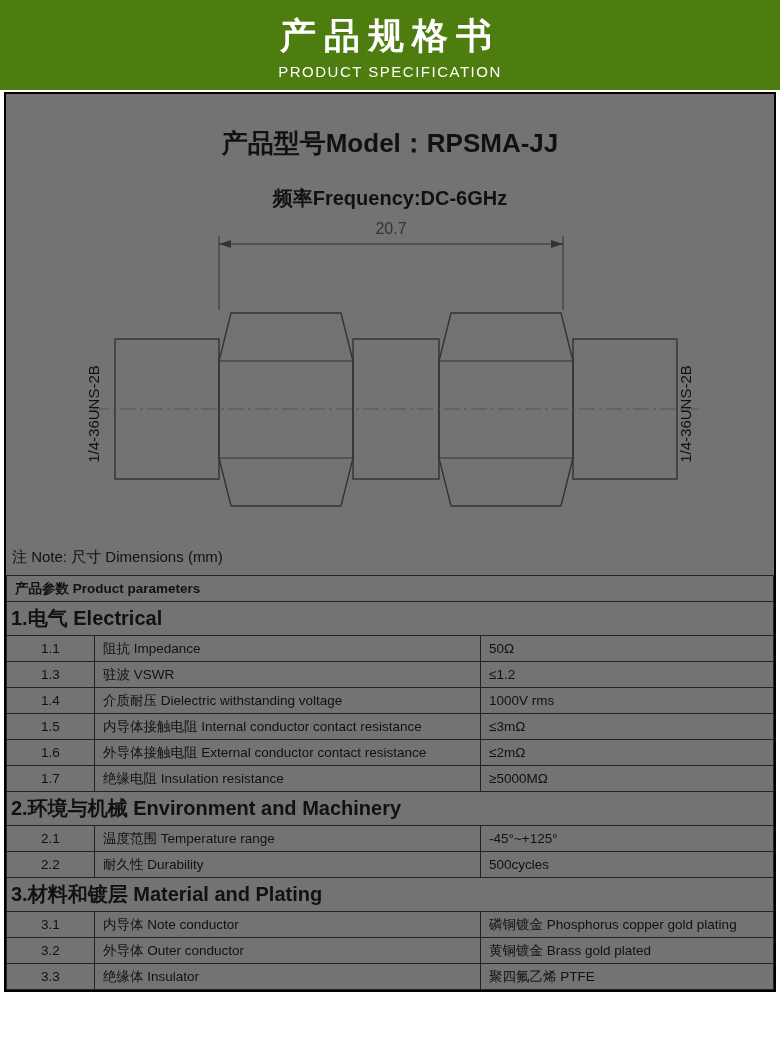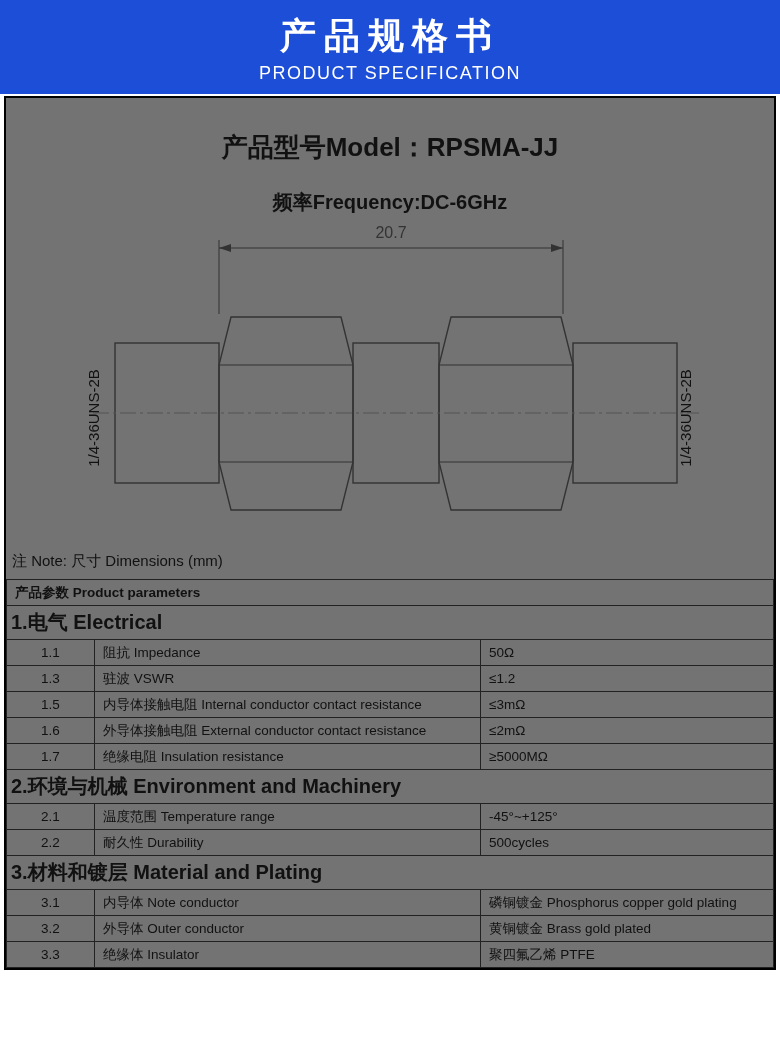--- a/index.html
+++ b/index.html
@@ -1,19 +1,19 @@
 <!DOCTYPE html>
 <html><head>
 <meta charset="utf-8">
 <style>
   html,body{margin:0;padding:0;background:#fff;}
   body{width:780px;height:1053px;font-family:"Liberation Sans","DejaVu Sans",sans-serif;color:#111;}
-  .banner{background:#1d4ed8;color:#fff;text-align:center;padding:8px 0 10px;}
+  .banner{background:#4d7c0f;color:#fff;text-align:center;padding:8px 0 10px;}
   .banner .cn{font-size:36px;font-weight:bold;letter-spacing:8px;margin:4px 0 2px;}
-  .banner .en{font-size:18px;letter-spacing:1.5px;}
+  .banner .en{font-size:15px;letter-spacing:1.5px;}
   .content{margin:2px 4px 4px;border:2px solid #000;background:#737373;}
   .model-line{text-align:center;font-size:26px;font-weight:bold;margin-top:32px;}
   .freq-line{text-align:center;font-size:20px;font-weight:bold;margin-top:24px;}
   .drawing-wrap{margin:4px auto 0;display:block;}
   .note-line{font-size:15px;padding:2px 6px 8px;}
   table.params{width:100%;border-collapse:collapse;table-layout:fixed;}
   table.params td{border:1px solid #222;font-size:13.5px;padding:3px 8px;height:19px;vertical-align:middle;overflow:hidden;}
   td.tbl-title{font-size:18px;font-weight:bold;text-align:left;height:26px;}
   tr.sec td{font-weight:bold;font-size:20px;padding-left:4px;}
   td.c1{text-align:center;padding:3px 2px;}
@@ -82,20 +82,25 @@
         <td class="c1">1.1</td>
         <td>阻抗 Impedance</td>
         <td>50Ω</td>
       </tr>
       <tr>
         <td class="c1">1.3</td>
         <td>驻波 VSWR</td>
         <td>≤1.2</td>
       </tr>
       <tr>
+        <td class="c1">1.4</td>
+        <td>介质耐压 Dielectric withstanding voltage</td>
+        <td>1000V rms</td>
+      </tr>
+      <tr>
         <td class="c1">1.5</td>
         <td>内导体接触电阻 Internal conductor contact resistance</td>
         <td>≤3mΩ</td>
       </tr>
       <tr>
         <td class="c1">1.6</td>
         <td>外导体接触电阻 External conductor contact resistance</td>
         <td>≤2mΩ</td>
       </tr>
       <tr>

